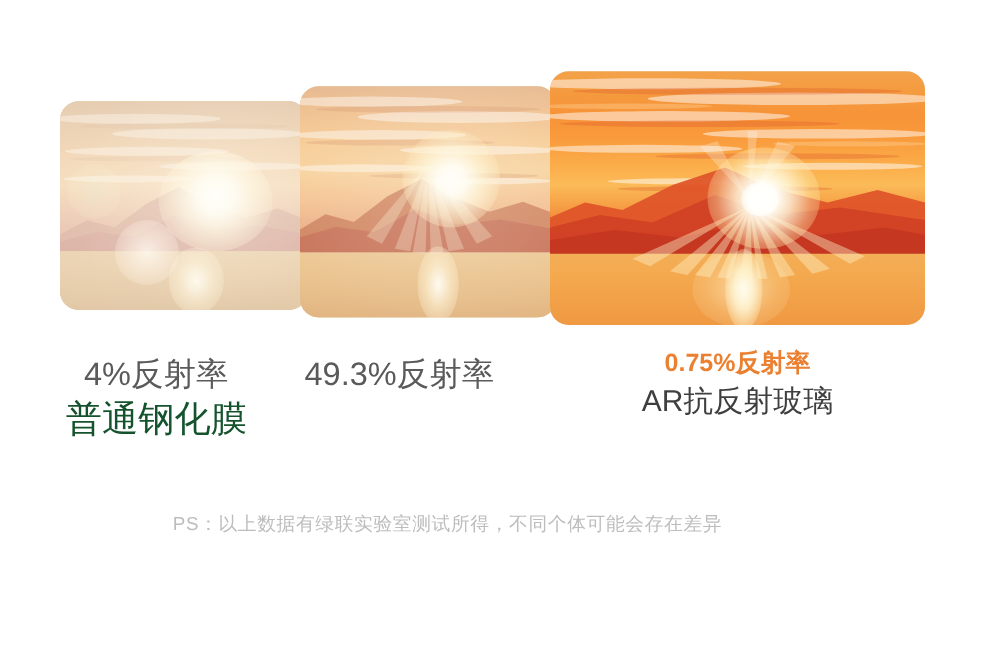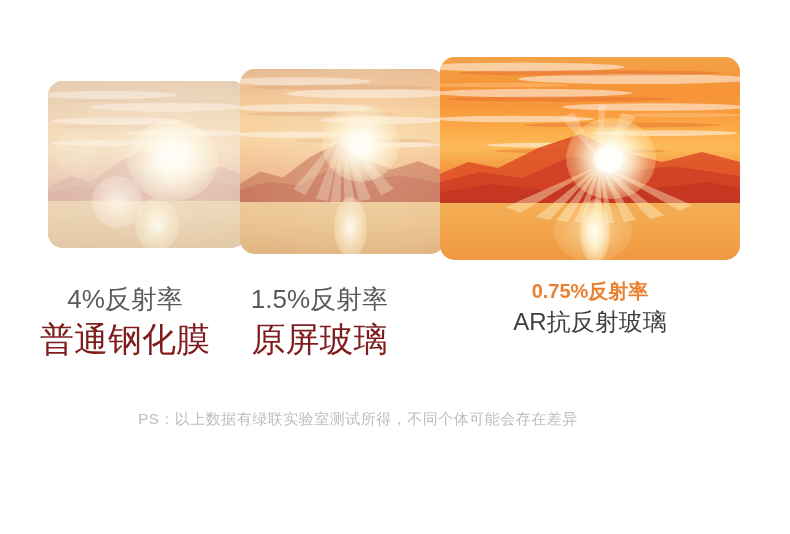--- a/index.html
+++ b/index.html
@@ -65,22 +65,22 @@
     white-space:nowrap;
   }
   .label .l1{
     display:block;
     font-size:26px;
     color:#5a5a5a;
     letter-spacing:0px;
   }
   .label .l2{
     display:block;
-    font-size:34px;
-    color:#7f1d1d;
+    font-size:29px;
+    color:#14532d;
     margin-top:4px;
   }
   .label.accent .l1{
     font-size:20px;
     font-weight:bold;
     color:#ea8030;
   }
   .label.accent .l2{
     font-size:24px;
     color:#3f3f3f;
@@ -365,22 +365,21 @@
                     rgba(255,252,235,0) 100%);"></div>
     </div>
   </div>
 
   <div class="label" style="left:30px;top:284px;width:190px;">
     <span class="l1">4%反射率</span>
     <span class="l2">普通钢化膜</span>
   </div>
 
   <div class="label" style="left:222px;top:284px;width:195px;">
-    <span class="l1">1.5%反射率</span>
-    <span class="l2">原屏玻璃</span>
+    <span class="l1">49.3%反射率</span>
   </div>
 
   <div class="label accent" style="left:465px;top:280px;width:250px;">
     <span class="l1">0.75%反射率</span>
     <span class="l2">AR抗反射玻璃</span>
   </div>
 
   <div class="footnote">PS：以上数据有绿联实验室测试所得，不同个体可能会存在差异</div>
 
 </div>

